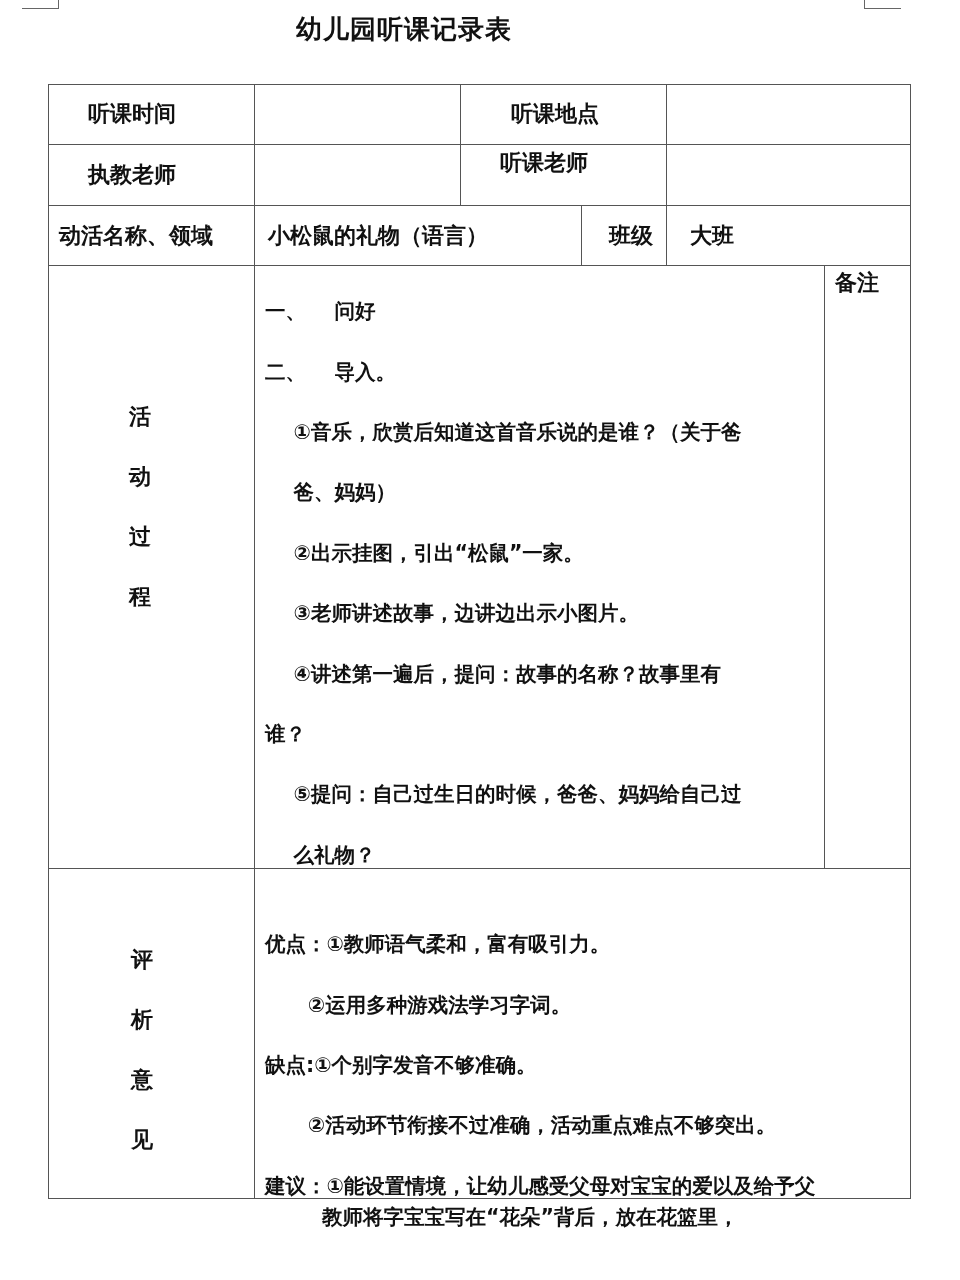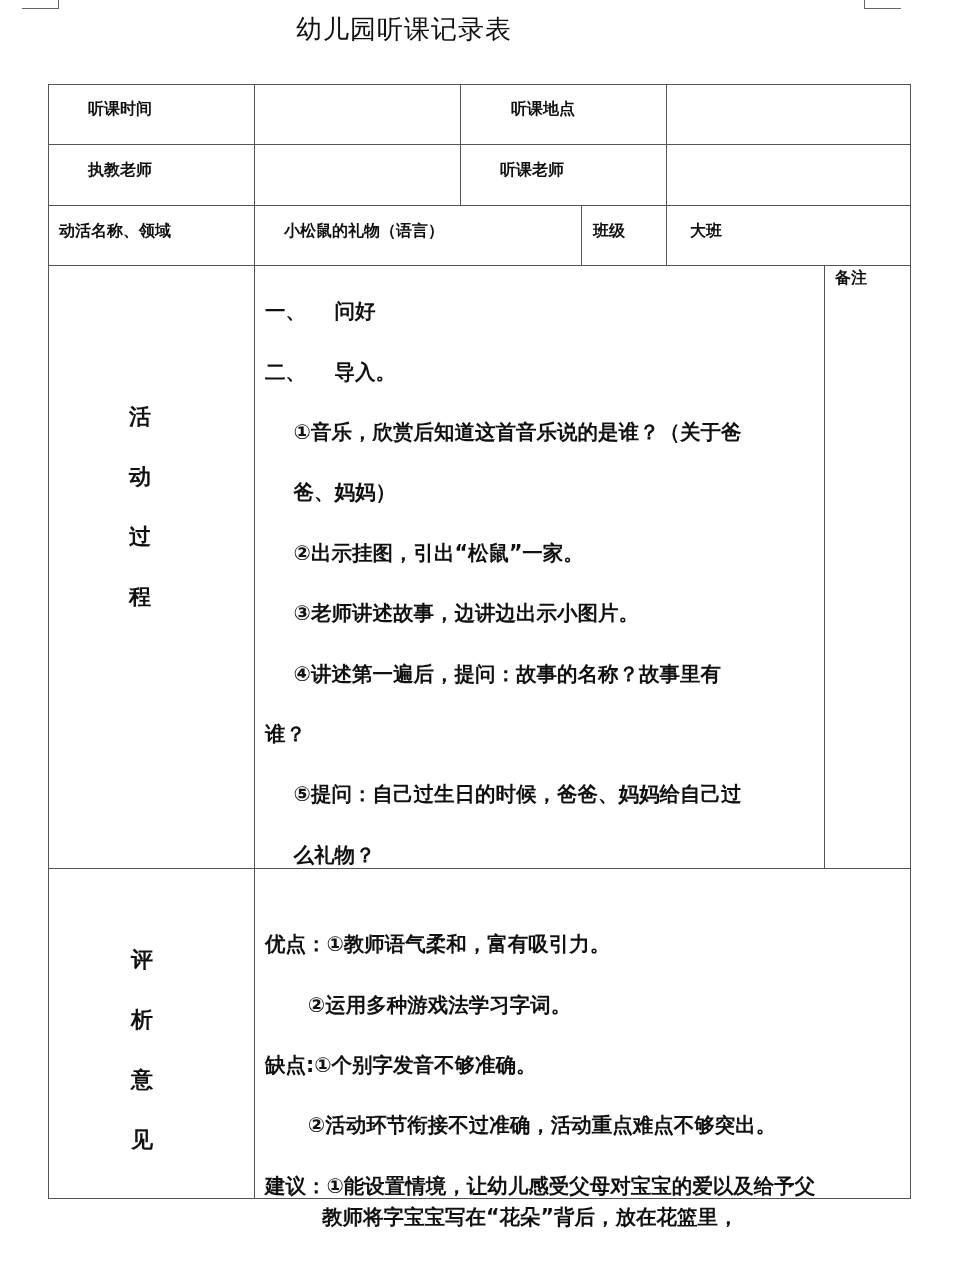--- a/index.html
+++ b/index.html
@@ -2,23 +2,23 @@
 <html><head>
 <meta charset="utf-8">
 <style>
   html, body { margin:0; padding:0; background:#ffffff; }
   body { width:960px; height:1280px; position:relative; overflow:hidden;
          font-family:"DejaVu Sans", "Liberation Sans", sans-serif; color:#111; }
   .corner { position:absolute; border-color:#666; border-style:solid; }
   .corner.tl { left:22px; top:-2px; width:36px; height:10px; border-width:0 1px 1px 0; }
   .corner.tr { left:864px; top:-2px; width:36px; height:10px; border-width:0 0 1px 1px; }
   .title { position:absolute; left:0; width:808px; top:12px; text-align:center;
-           font-size:26px; font-weight:normal; letter-spacing:1px; }
+           font-size:26px; font-weight:bold; letter-spacing:1px; }
   .cell { position:absolute; box-sizing:border-box; border:1.5px solid #555; background:#fff; }
-  .lbl { position:absolute; font-size:16px; font-weight:bold; white-space:nowrap; }
+  .lbl { position:absolute; font-size:22px; font-weight:bold; white-space:nowrap; }
   .vlabel { position:absolute; font-size:22px; font-weight:bold; width:40px; text-align:center; }
   .vlabel span { display:block; height:60px; line-height:60px; }
   .content { position:absolute; font-size:20.5px; font-weight:bold; line-height:30.2px; white-space:pre; }
 </style>
 </head>
 <body>
 
 <div class="corner tl"></div>
 <div class="corner tr"></div>
 
@@ -32,30 +32,30 @@
 <div class="lbl" style="left:270px;top:99px;"></div>
 <div class="lbl" style="left:500px;top:99px;padding-left:11px;">听课地点</div>
 <div class="lbl" style="left:690px;top:99px;"></div>
 
 <div class="cell" style="left:48px;top:144px;width:207px;height:62px;"></div>
 <div class="cell" style="left:254px;top:144px;width:207px;height:62px;"></div>
 <div class="cell" style="left:460px;top:144px;width:207px;height:62px;"></div>
 <div class="cell" style="left:666px;top:144px;width:245px;height:62px;"></div>
 <div class="lbl" style="left:88px;top:160px;">执教老师</div>
 <div class="lbl" style="left:270px;top:160px;"></div>
-<div class="lbl" style="left:500px;top:160px;">听课老师</div>
+<div class="lbl" style="left:500px;top:148px;">听课老师</div>
 <div class="lbl" style="left:690px;top:160px;"></div>
 
 <div class="cell" style="left:48px;top:205px;width:207px;height:61px;"></div>
 <div class="cell" style="left:254px;top:205px;width:328px;height:61px;"></div>
 <div class="cell" style="left:581px;top:205px;width:86px;height:61px;"></div>
 <div class="cell" style="left:666px;top:205px;width:245px;height:61px;"></div>
 <div class="lbl" style="left:59px;top:221px;">动活名称、领域</div>
-<div class="lbl" style="left:284px;top:221px;">小松鼠的礼物（语言）</div>
-<div class="lbl" style="left:593px;top:221px;">班级</div>
+<div class="lbl" style="left:268px;top:221px;">小松鼠的礼物（语言）</div>
+<div class="lbl" style="left:609px;top:221px;">班级</div>
 <div class="lbl" style="left:690px;top:221px;">大班</div>
 
 <div class="cell" style="left:48px;top:265px;width:207px;height:604px;"></div>
 <div class="cell" style="left:254px;top:265px;width:571px;height:604px;"></div>
 <div class="cell" style="left:824px;top:265px;width:87px;height:604px;"></div>
 <div class="vlabel" style="left:120px;top:387px;">
   <span>活</span>
   <span>动</span>
   <span>过</span>
   <span>程</span>

